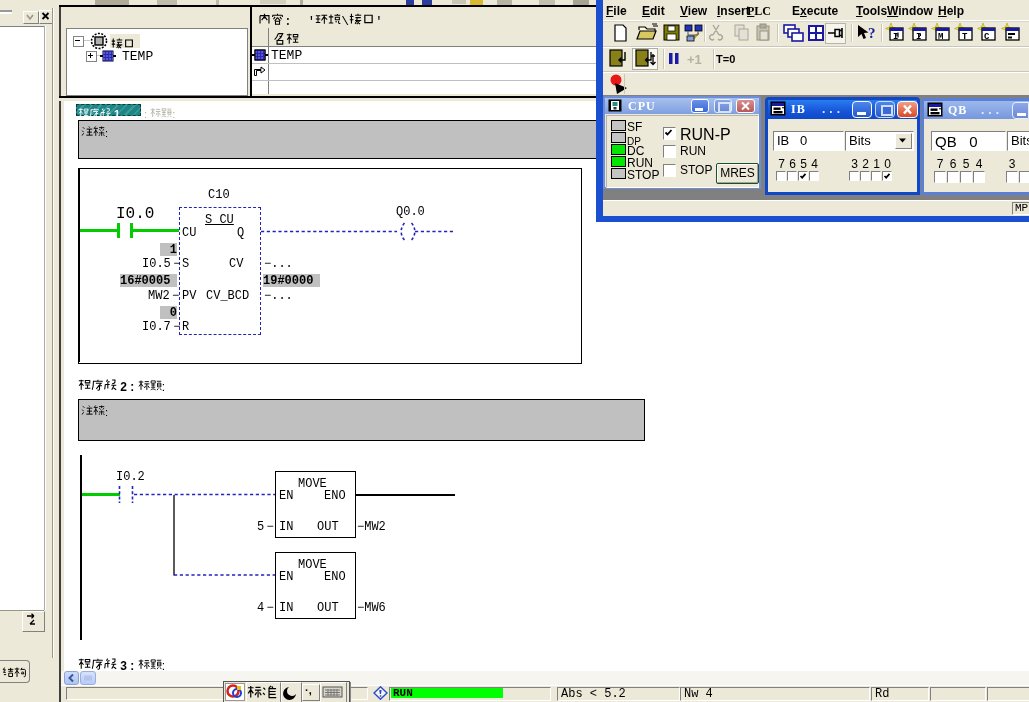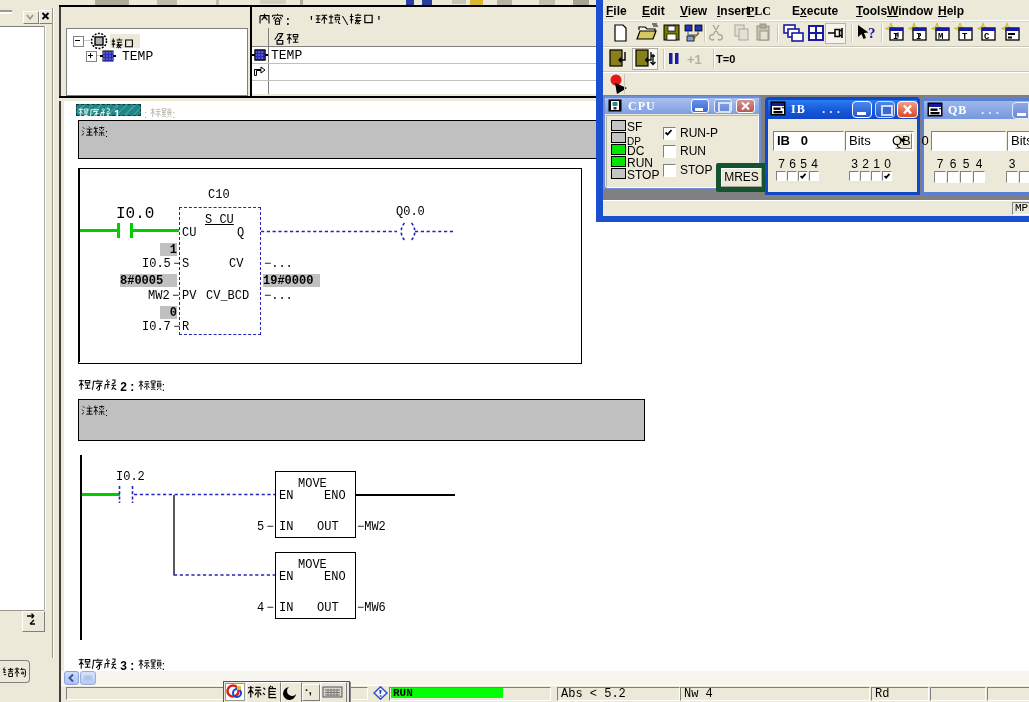--- a/index.html
+++ b/index.html
@@ -270,21 +270,21 @@
 <div class="a mono" style="left:237px;top:226px;font-size:12px;">Q</div>
 <div class="a mono" style="left:182px;top:257px;font-size:12px;">S</div>
 <div class="a mono" style="left:229px;top:257px;font-size:12px;">CV</div>
 <div class="a mono" style="left:182px;top:289px;font-size:12px;">PV</div>
 <div class="a mono" style="left:206px;top:289px;font-size:12px;">CV_BCD</div>
 <div class="a mono" style="left:182px;top:320px;font-size:12px;">R</div>
 
 
 <div class="a mono" style="left:160px;top:243px;width:17px;height:13px;background:#c0c0c0;font-weight:bold;font-size:12px;text-align:right;">1</div>
 <div class="a mono" style="left:142px;top:257px;font-size:12px;">I0.5 −</div>
-<div class="a mono" style="left:120px;top:274px;width:57px;height:13px;background:#c0c0c0;font-weight:bold;font-size:12px;">8#0005</div>
+<div class="a mono" style="left:120px;top:274px;width:57px;height:13px;background:#c0c0c0;font-weight:bold;font-size:12px;">16#0005</div>
 <div class="a mono" style="left:148px;top:289px;font-size:12px;">MW2 −</div>
 <div class="a mono" style="left:160px;top:306px;width:17px;height:13px;background:#c0c0c0;font-weight:bold;font-size:12px;text-align:right;">0</div>
 <div class="a mono" style="left:142px;top:320px;font-size:12px;">I0.7 −</div>
 
 
 <div class="a mono" style="left:264px;top:257px;font-size:12px;">−...</div>
 <div class="a mono" style="left:263px;top:274px;width:57px;height:13px;background:#c0c0c0;font-weight:bold;font-size:12px;">19#0000</div>
 <div class="a mono" style="left:264px;top:289px;font-size:12px;">−...</div>
 
 
@@ -555,26 +555,26 @@
 <div class="a" style="left:611px;top:168px;width:13px;height:9px;background:#c4c4c4;border:1px solid #000;"></div>
 <div class="a" style="left:627px;top:120px;font-size:12px;">SF</div>
 <div class="a" style="left:627px;top:136px;font-size:10px;">DP</div>
 <div class="a" style="left:627px;top:144px;font-size:12px;">DC</div>
 <div class="a" style="left:627px;top:156px;font-size:12px;">RUN</div>
 <div class="a" style="left:627px;top:168px;font-size:12px;">STOP</div>
 <div class="a sunk" style="left:663px;top:127px;width:11px;height:11px;background:#fff;"></div>
 <svg class="a" width="11" height="11" viewBox="0 0 11 11" style="left:663px;top:127px;">
     <path d="M2.5 5.5 L4.5 7.5 L8.5 3" fill="none" stroke="#000" stroke-width="1.8"></path>
   </svg>
-<div class="a" style="left:680px;top:126px;font-size:12px;">RUN-P</div>
+<div class="a" style="left:680px;top:126px;font-size:16px;">RUN-P</div>
 <div class="a sunk" style="left:663px;top:145px;width:11px;height:11px;background:#fff;"></div>
 <div class="a" style="left:680px;top:144px;font-size:12px;">RUN</div>
 <div class="a sunk" style="left:663px;top:164px;width:11px;height:11px;background:#fff;"></div>
 <div class="a" style="left:680px;top:163px;font-size:12px;">STOP</div>
-<div class="a" style="left:716px;top:163px;width:41px;height:19px;background:#ece9d8;border:5px solid #14532d;border-radius:2px;box-shadow:inset -1px -1px 0 #a8a494, inset 1px 1px 0 #fff;text-align:center;font-size:12px;line-height:19px;">MRES</div>
+<div class="a" style="left:716px;top:163px;width:41px;height:19px;background:#ece9d8;border:1px solid #14532d;border-radius:2px;box-shadow:inset -1px -1px 0 #a8a494, inset 1px 1px 0 #fff;text-align:center;font-size:12px;line-height:19px;">MRES</div>
 
 
 <div class="a" id="ibwin" style="left:765px;top:97px;width:155px;height:98px;background:#ece9d8;border:3px solid #0f48c8;border-radius:4px 4px 0 0;box-sizing:border-box;"></div>
 <div class="a" style="left:768px;top:100px;width:149px;height:19px;background:linear-gradient(#2a7cf0 0%,#1555d8 60%,#0f48c8 100%);"></div>
 <svg class="a" width="16" height="15" viewBox="0 0 16 15" style="left:770px;top:101px;">
 <rect x="0.5" y="0.5" width="15" height="14" fill="#000"></rect>
 <rect x="2" y="2" width="12" height="11" fill="#fff"></rect>
 <rect x="2" y="2" width="12" height="3" fill="#1a1aa0"></rect>
 <rect x="3.5" y="6.5" width="7" height="2.4" fill="#000"></rect>
 <rect x="3.5" y="10" width="9" height="2.4" fill="#000"></rect>
@@ -585,21 +585,21 @@
 <div class="a" style="left:852px;top:101px;width:20px;height:17px;background:linear-gradient(#4f86ea,#2458cc);border:1px solid #fff;border-radius:4px;box-sizing:border-box;"></div>
 <div class="a" style="left:857px;top:112px;width:9px;height:3px;background:#fff;"></div>
 <div class="a" style="left:875px;top:101px;width:20px;height:17px;background:linear-gradient(#4f86ea,#2458cc);border:1px solid #cfdcf8;border-radius:4px;box-sizing:border-box;"></div>
 <div class="a" style="left:881px;top:105px;width:8px;height:7px;border:2px solid #cfdcf8;background:#3a6ad8;"></div>
 <div class="a" style="left:897px;top:101px;width:21px;height:17px;background:linear-gradient(#f0a088,#d84828);border:1px solid #fff;border-radius:4px;box-sizing:border-box;"></div>
 <svg class="a" width="21" height="17" viewBox="0 0 21 17" style="left:897px;top:101px;">
     <path d="M7 4.5 L14 12.5 M14 4.5 L7 12.5" stroke="#fff" stroke-width="2.4"></path>
   </svg>
 
 <div class="a sunk" style="left:773px;top:131px;width:69px;height:18px;background:#fff;"></div>
-<div class="a" style="left:777px;top:133px;font-size:13px;font-weight:bold;">IB&nbsp;&nbsp;&nbsp;0</div>
+<div class="a" style="left:777px;top:133px;font-size:13px;">IB&nbsp;&nbsp;&nbsp;0</div>
 <div class="a sunk" style="left:845px;top:131px;width:67px;height:18px;background:#fff;"></div>
 <div class="a" style="left:849px;top:133px;font-size:13px;">Bits</div>
 <div class="a rais" style="left:895px;top:133px;width:15px;height:14px;background:#ece9d8;"></div>
 <svg class="a" width="15" height="14" viewBox="0 0 15 14" style="left:895px;top:133px;">
     <path d="M4 5.5 L7.5 9.5 L11 5.5 Z" fill="#000"></path>
   </svg>
 <div class="a" id="ibbits" style="left:765px;top:156px;"></div>
 
 
 <div class="a" id="qbwin" style="left:921px;top:98px;width:108px;height:97px;background:#ece9d8;border:3px solid #5a7fd6;border-radius:4px 0 0 0;box-sizing:border-box;border-right:none;"></div>
@@ -611,21 +611,21 @@
 <rect x="3.5" y="6.5" width="7" height="2.4" fill="#000"></rect>
 <rect x="3.5" y="10" width="9" height="2.4" fill="#000"></rect>
 <path d="M12 6 l2 0 l-1 2 Z" fill="#000"></path>
 </svg>
 <div class="a" style="left:948px;top:103px;font-size:12px;font-weight:bold;color:#fff;font-family:'Liberation Serif',serif;letter-spacing:1px;">QB</div>
 <div class="a" style="left:981px;top:103px;font-size:12px;font-weight:bold;color:#e4ebf8;letter-spacing:4px;">...</div>
 <div class="a" style="left:1012px;top:102px;width:17px;height:17px;background:linear-gradient(#8fa8e8,#6a88d8);border:1px solid #e8eefb;border-left:1px solid #e8eefb;border-radius:4px 0 0 4px;box-sizing:border-box;"></div>
 <div class="a" style="left:1017px;top:113px;width:9px;height:3px;background:#fff;"></div>
 
 <div class="a sunk" style="left:931px;top:131px;width:73px;height:18px;background:#fff;"></div>
-<div class="a" style="left:892px;top:133px;font-size:13px;">QB&nbsp;&nbsp;&nbsp;0</div>
+<div class="a" style="left:935px;top:133px;font-size:15px;">QB&nbsp;&nbsp;&nbsp;0</div>
 <div class="a sunk" style="left:1007px;top:131px;width:22px;height:18px;background:#fff;"></div>
 <div class="a" style="left:1011px;top:133px;font-size:13px;">Bits</div>
 <div class="a" id="qbbits" style="left:921px;top:156px;"></div>
 
 
 <div class="a" style="left:776px;top:157px;width:11px;text-align:center;font-size:12px;">7</div>
 <div class="a sunk" style="left:776px;top:171px;width:8px;height:8px;background:#fff;"></div>
 <div class="a" style="left:787px;top:157px;width:11px;text-align:center;font-size:12px;">6</div>
 <div class="a sunk" style="left:787px;top:171px;width:8px;height:8px;background:#fff;"></div>
 <div class="a" style="left:798px;top:157px;width:11px;text-align:center;font-size:12px;">5</div>

